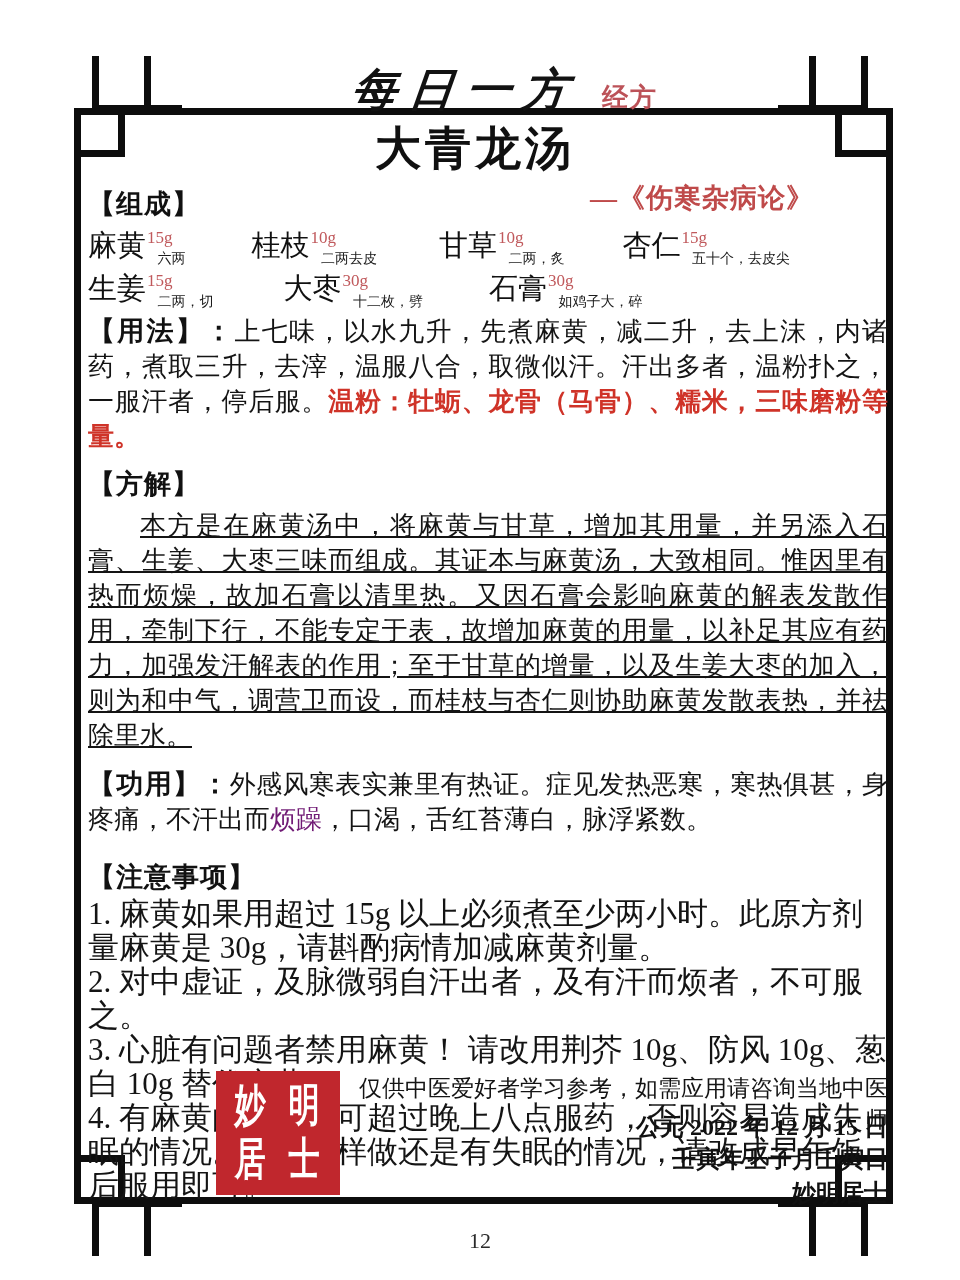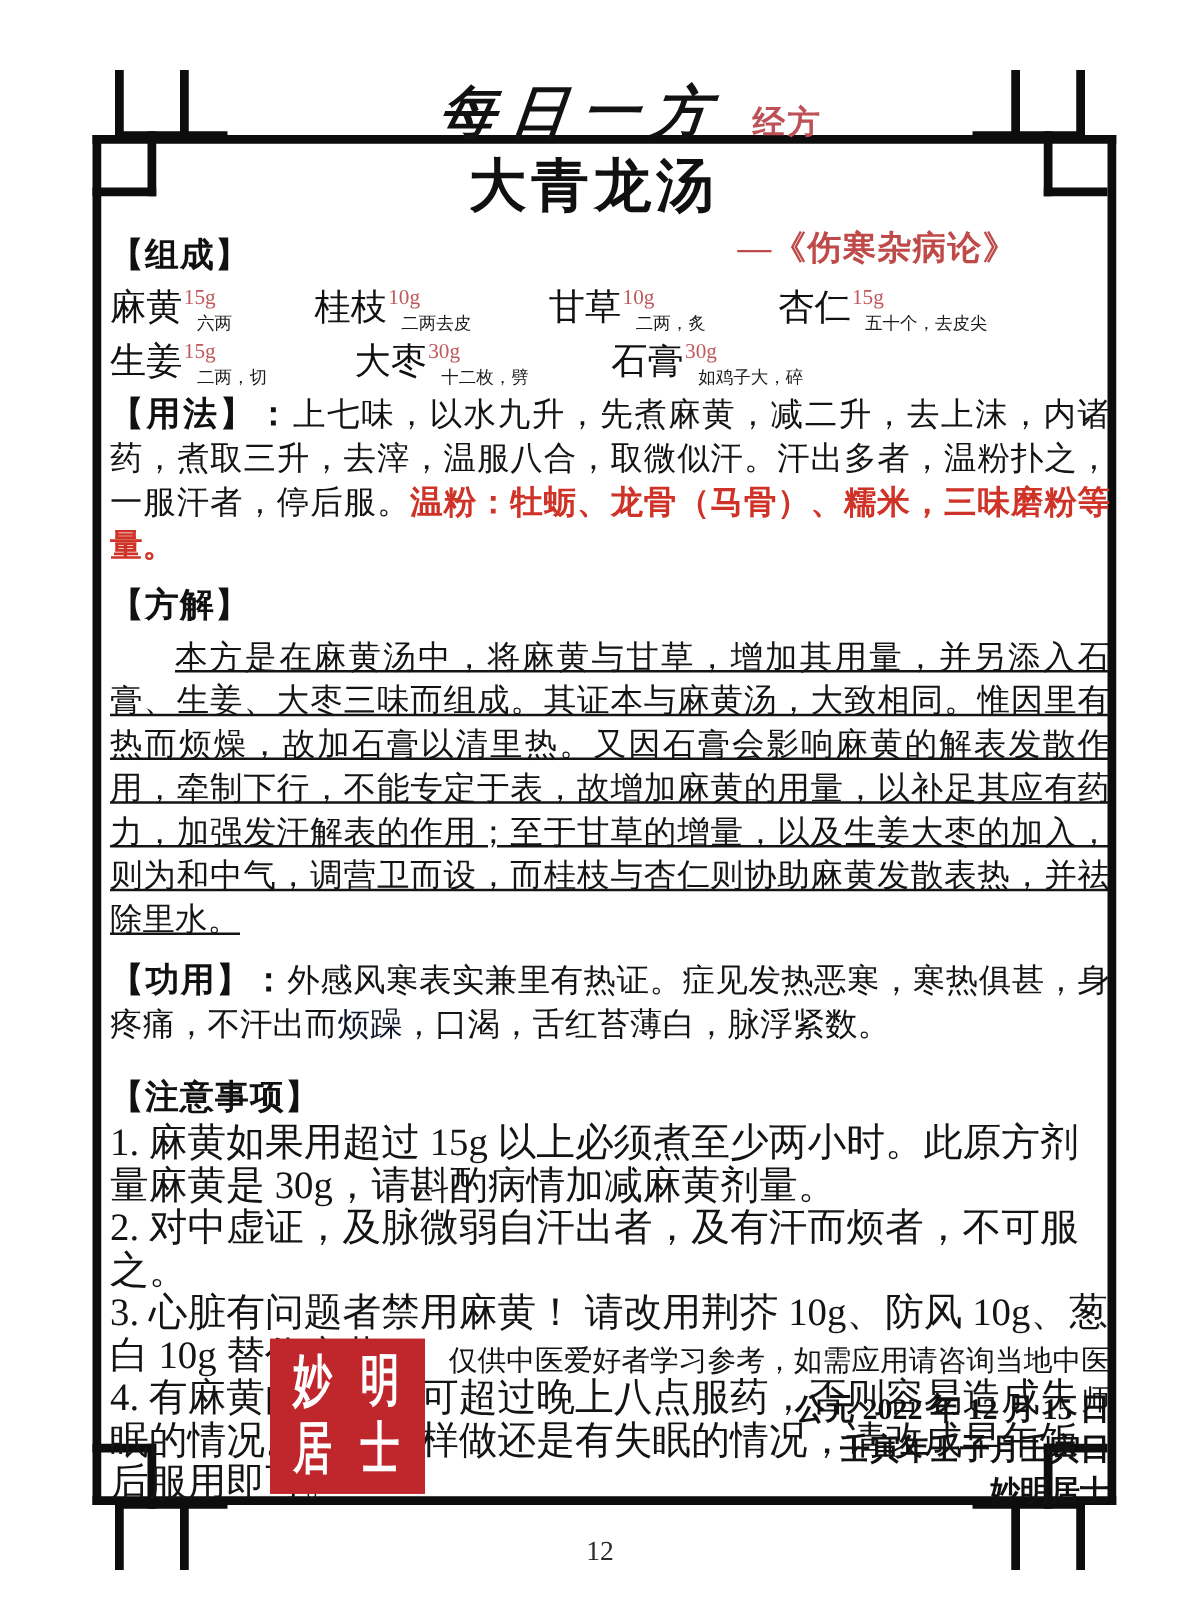--- a/index.html
+++ b/index.html
@@ -114,21 +114,21 @@
     line-height: 35px;
     letter-spacing: 0px;
     color: #141414;
     margin: 0;
     text-align: justify;
   }
   .em-red {
     color: #cf3328;
     font-weight: 700;
   }
-  .em-red-sm { color: #0f172a; }
+  .em-red-sm { color: #701a75; }
 
   
   #ingredients {
     margin-top: 4px;
   }
   .ing-row {
     display: block;
     white-space: nowrap;
     height: 43px;
   }

